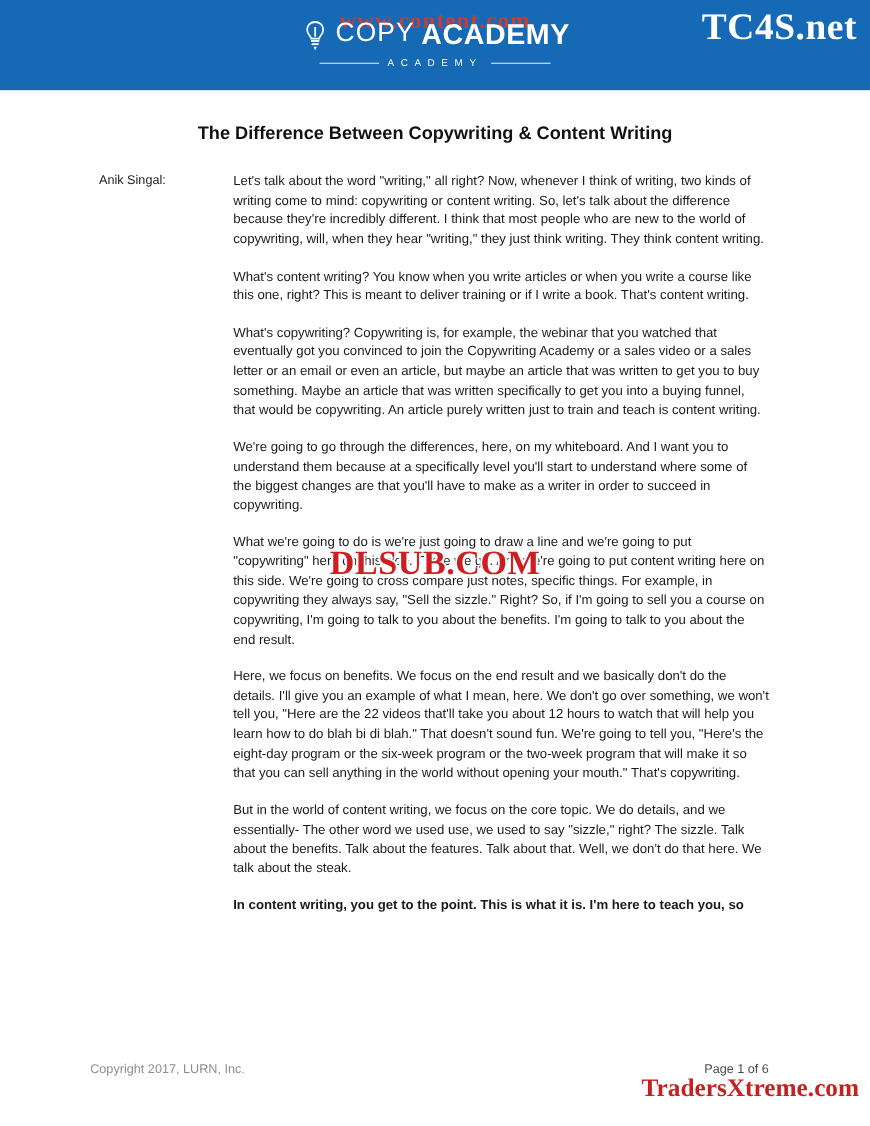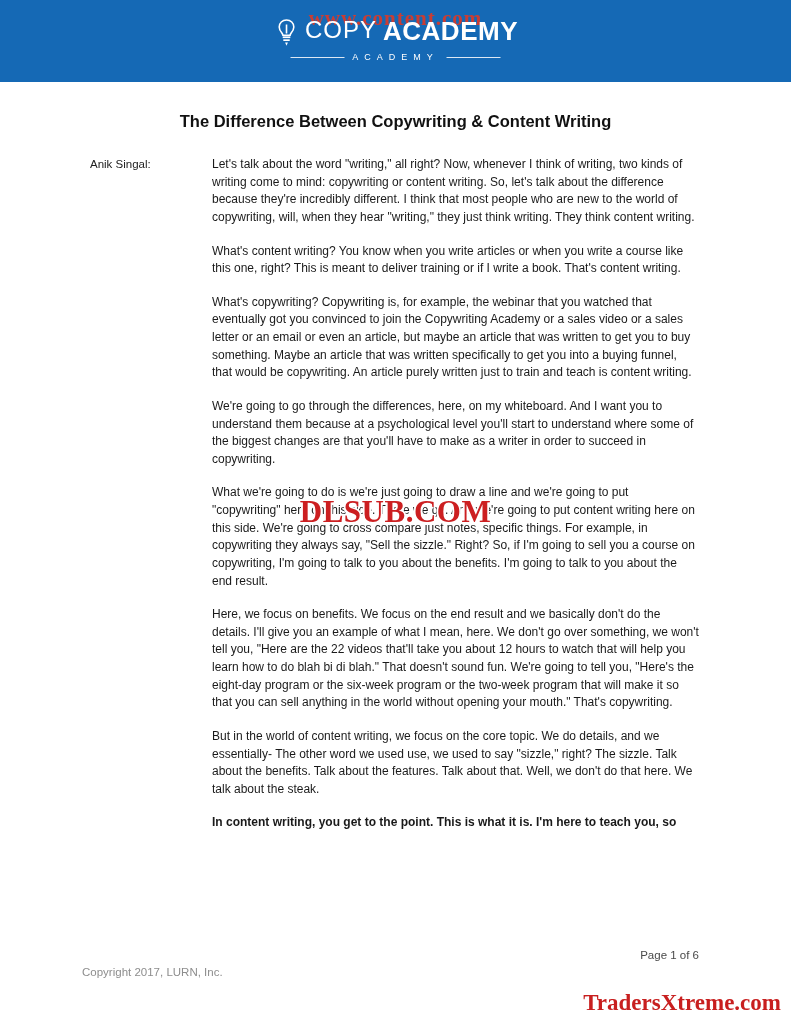--- a/index.html
+++ b/index.html
@@ -151,28 +151,28 @@
   .footer-left {
     position: absolute;
     bottom: 46px;
     left: 82px;
     font-size: 11.5px;
     color: #8d8d8d;
     margin-top: 27px;
   }
   .footer-right {
     position: absolute;
-    bottom: 63px;
+    bottom: 46px;
     right: 92px;
     font-size: 11.5px;
     color: #4a4a4a;
   }
   .traders {
     position: absolute;
-    bottom: 8px;
+    bottom: 22px;
     right: 10px;
     font-family: "Liberation Serif", serif;
     font-size: 23px;
     font-weight: bold;
     color: #c81f1f;
     text-shadow:
       -1px -1px 0 #ffffff,
        1px -1px 0 #ffffff,
       -1px  1px 0 #ffffff,
        1px  1px 0 #ffffff;
@@ -199,31 +199,32 @@
       <span class="logo-copy">COPY</span>
         <span class="logo-writing">ACADEMY</span>
     </div>
     <div class="logo-academy">
       <span class="rule"></span>
       <span>ACADEMY</span>
       <span class="rule"></span>
     </div>
   </div>
 
+  <div class="tc4s">TC4S.net</div>
 </div>
 
 <div class="doc-title">The Difference Between Copywriting &amp; Content Writing</div>
 
 <div class="speaker">Anik Singal:</div>
 
 <div class="transcript">
   <p>Let's talk about the word "writing," all right? Now, whenever I think of writing, two kinds of writing come to mind: copywriting or content writing. So, let's talk about the difference because they're incredibly different. I think that most people who are new to the world of copywriting, will, when they hear "writing," they just think writing. They think content writing.</p>
   <p>What's content writing? You know when you write articles or when you write a course like this one, right? This is meant to deliver training or if I write a book. That's content writing.</p>
   <p>What's copywriting? Copywriting is, for example, the webinar that you watched that eventually got you convinced to join the Copywriting Academy or a sales video or a sales letter or an email or even an article, but maybe an article that was written to get you to buy something. Maybe an article that was written specifically to get you into a buying funnel, that would be copywriting. An article purely written just to train and teach is content writing.</p>
-  <p>We're going to go through the differences, here, on my whiteboard. And I want you to understand them because at a psychological level you'll start to understand where some of the biggest changes are that you'll have to make as a writer in order to succeed in copywriting.</p>
+  <p>We're going to go through the differences, here, on my whiteboard. And I want you to understand them because at a specifically level you'll start to understand where some of the biggest changes are that you'll have to make as a writer in order to succeed in copywriting.</p>
   <p>What we're going to do is we're just going to draw a line and we're going to put "copywriting" here on this side. There we go. And we're going to put content writing here on this side. We're going to cross compare just notes, specific things. For example, in copywriting they always say, "Sell the sizzle." Right? So, if I'm going to sell you a course on copywriting, I'm going to talk to you about the benefits. I'm going to talk to you about the end result.</p>
   <p>Here, we focus on benefits. We focus on the end result and we basically don't do the details. I'll give you an example of what I mean, here. We don't go over something, we won't tell you, "Here are the 22 videos that'll take you about 12 hours to watch that will help you learn how to do blah bi di blah." That doesn't sound fun. We're going to tell you, "Here's the eight-day program or the six-week program or the two-week program that will make it so that you can sell anything in the world without opening your mouth." That's copywriting.</p>
   <p>But in the world of content writing, we focus on the core topic. We do details, and we essentially- The other word we used use, we used to say "sizzle," right? The sizzle. Talk about the benefits. Talk about the features. Talk about that. Well, we don't do that here. We talk about the steak.</p>
   <p>In content writing, you get to the point. This is what it is. I'm here to teach you, so</p>
 </div>
 
 <div class="dlsub">DLSUB.COM</div>
 
 <div class="footer-left">Copyright 2017, LURN, Inc.</div>
 <div class="footer-right">Page 1 of 6</div>

